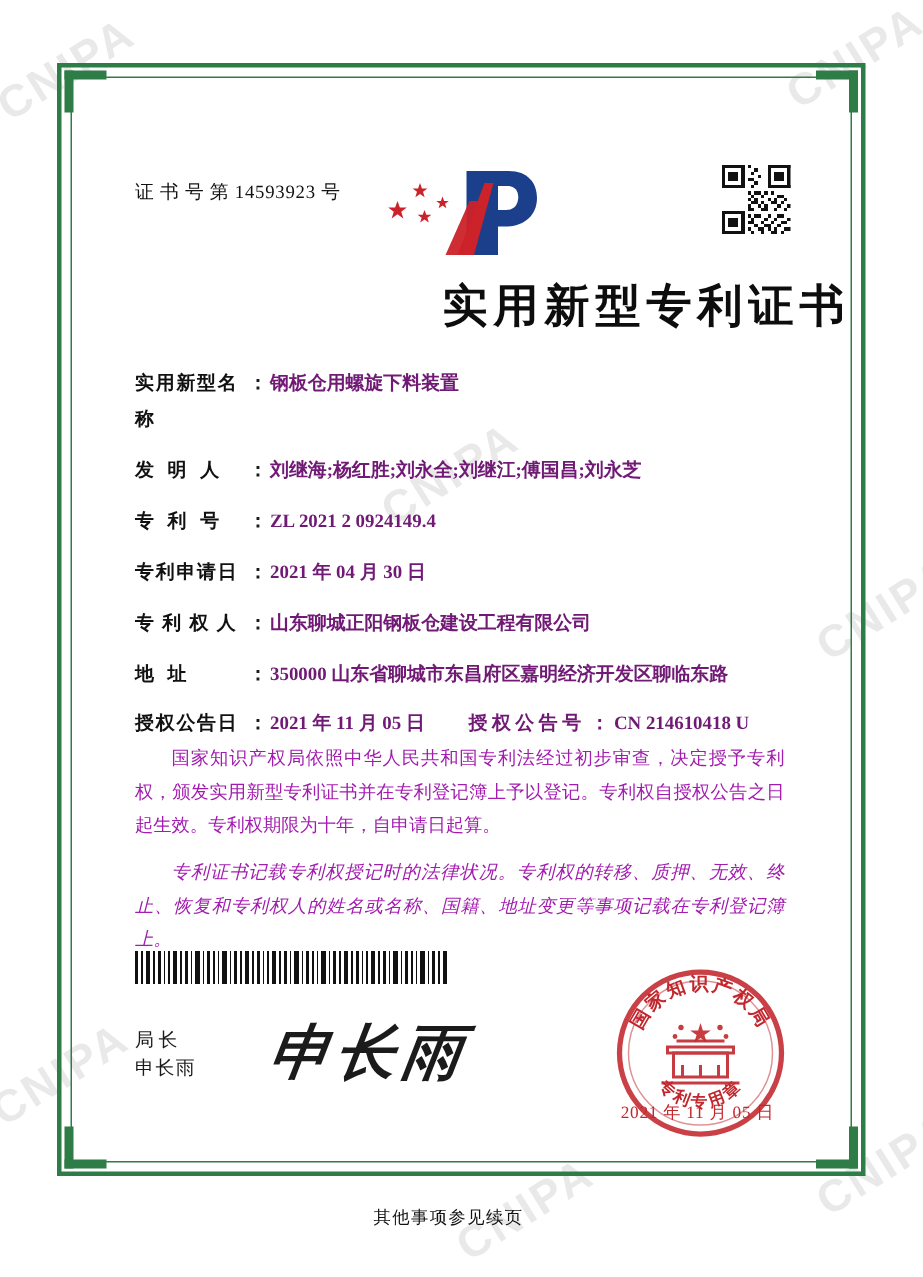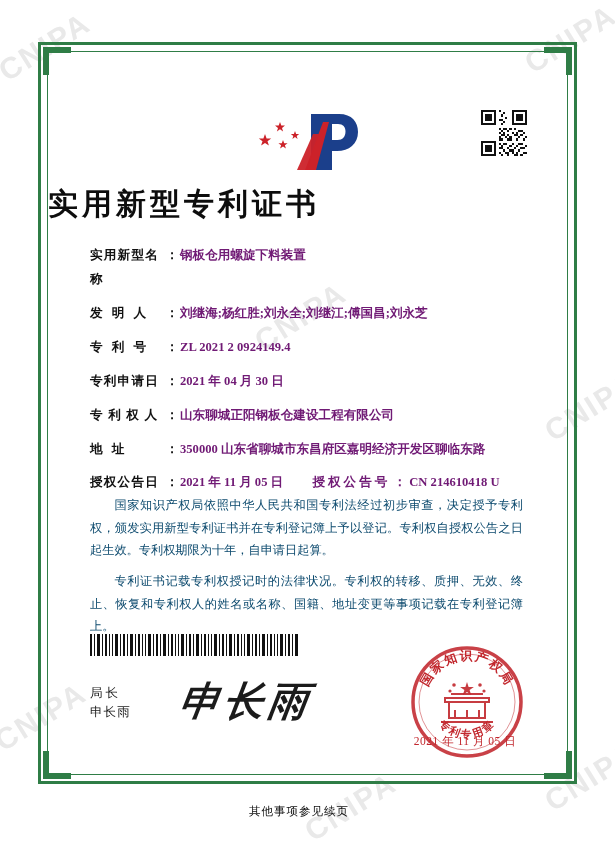--- a/index.html
+++ b/index.html
@@ -106,21 +106,21 @@
     transform: translateX(-50%);
     width: 110px;
     height: 66px;
   }
 
   .title {
     position: absolute;
     left: 0;
     right: 0;
     top: 122px;
-    text-align: left;
+    text-align: right;
     font-family: "Liberation Serif", serif;
     font-weight: bold;
     font-size: 30px;
     letter-spacing: 4px;
     color: #0d0d0d;
   }
 
   .fields {
     position: absolute;
     left: 42px;
@@ -163,24 +163,24 @@
   }
 
   .para {
     position: absolute;
     left: 42px;
     right: 44px;
     font-size: 12.2px;
     line-height: 1.85;
     text-align: justify;
     text-indent: 2em;
-    color: #0c4a6e;
+    color: #a21caf;
   }
   .para.p1 { top: 432px; }
-  .para.p2 { top: 508px; }
+  .para.p2 { top: 508px; font-style: italic; }
 
   
   .barcode {
     position: absolute;
     left: 42px;
     top: 572px;
     width: 210px;
     height: 22px;
   }
 
@@ -267,20 +267,21 @@
 <div class="cert">
   <div class="cert-inner"></div>
   <div class="corner tl"></div>
   <div class="corner tr"></div>
   <div class="corner bl"></div>
   <div class="corner br"></div>
 </div>
 
 <div class="content">
 
+  <div class="cert-no">证 书 号 第 14593923 号</div>
 
   <div class="qr">
     <svg class="qrgrid" viewBox="0 0 21 21" shape-rendering="crispEdges" xmlns="http://www.w3.org/2000/svg">
       <rect width="21" height="21" fill="#ffffff"></rect>
       <g fill="#111111">
         <rect x="0" y="0" width="7" height="1"></rect>
           <rect x="0" y="6" width="7" height="1"></rect>
         <rect x="0" y="0" width="1" height="7"></rect>
           <rect x="6" y="0" width="1" height="7"></rect>
         <rect x="2" y="2" width="3" height="3"></rect>

